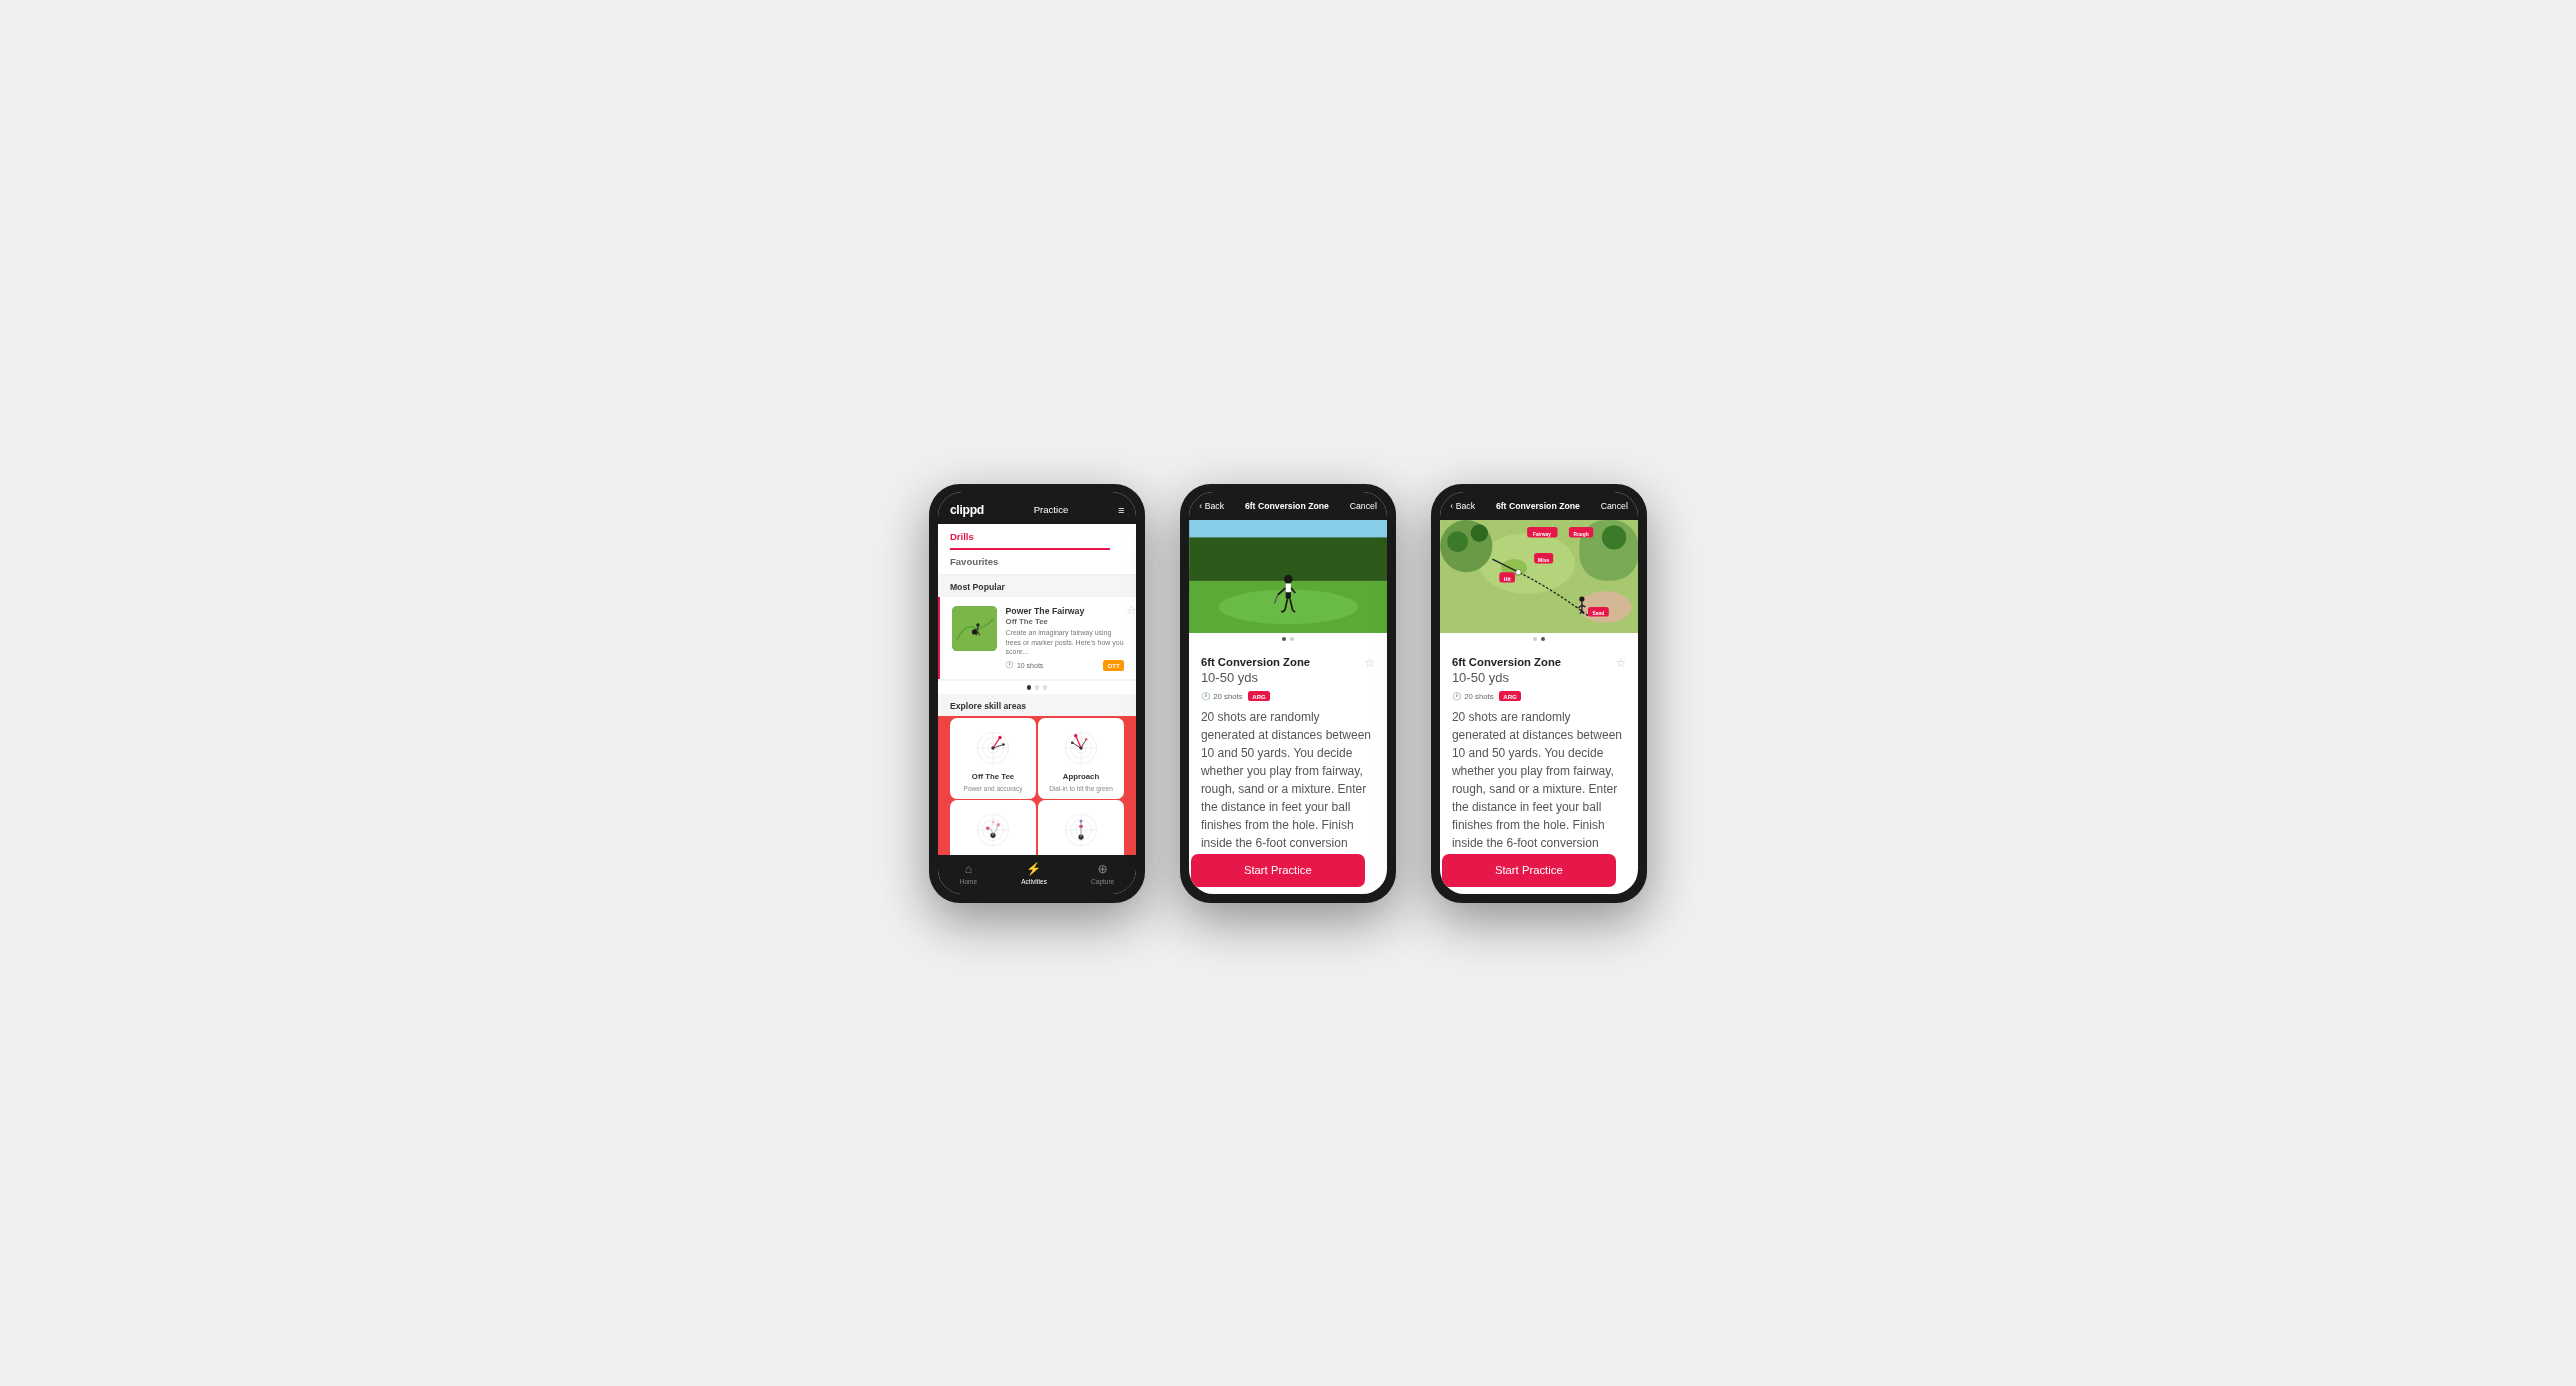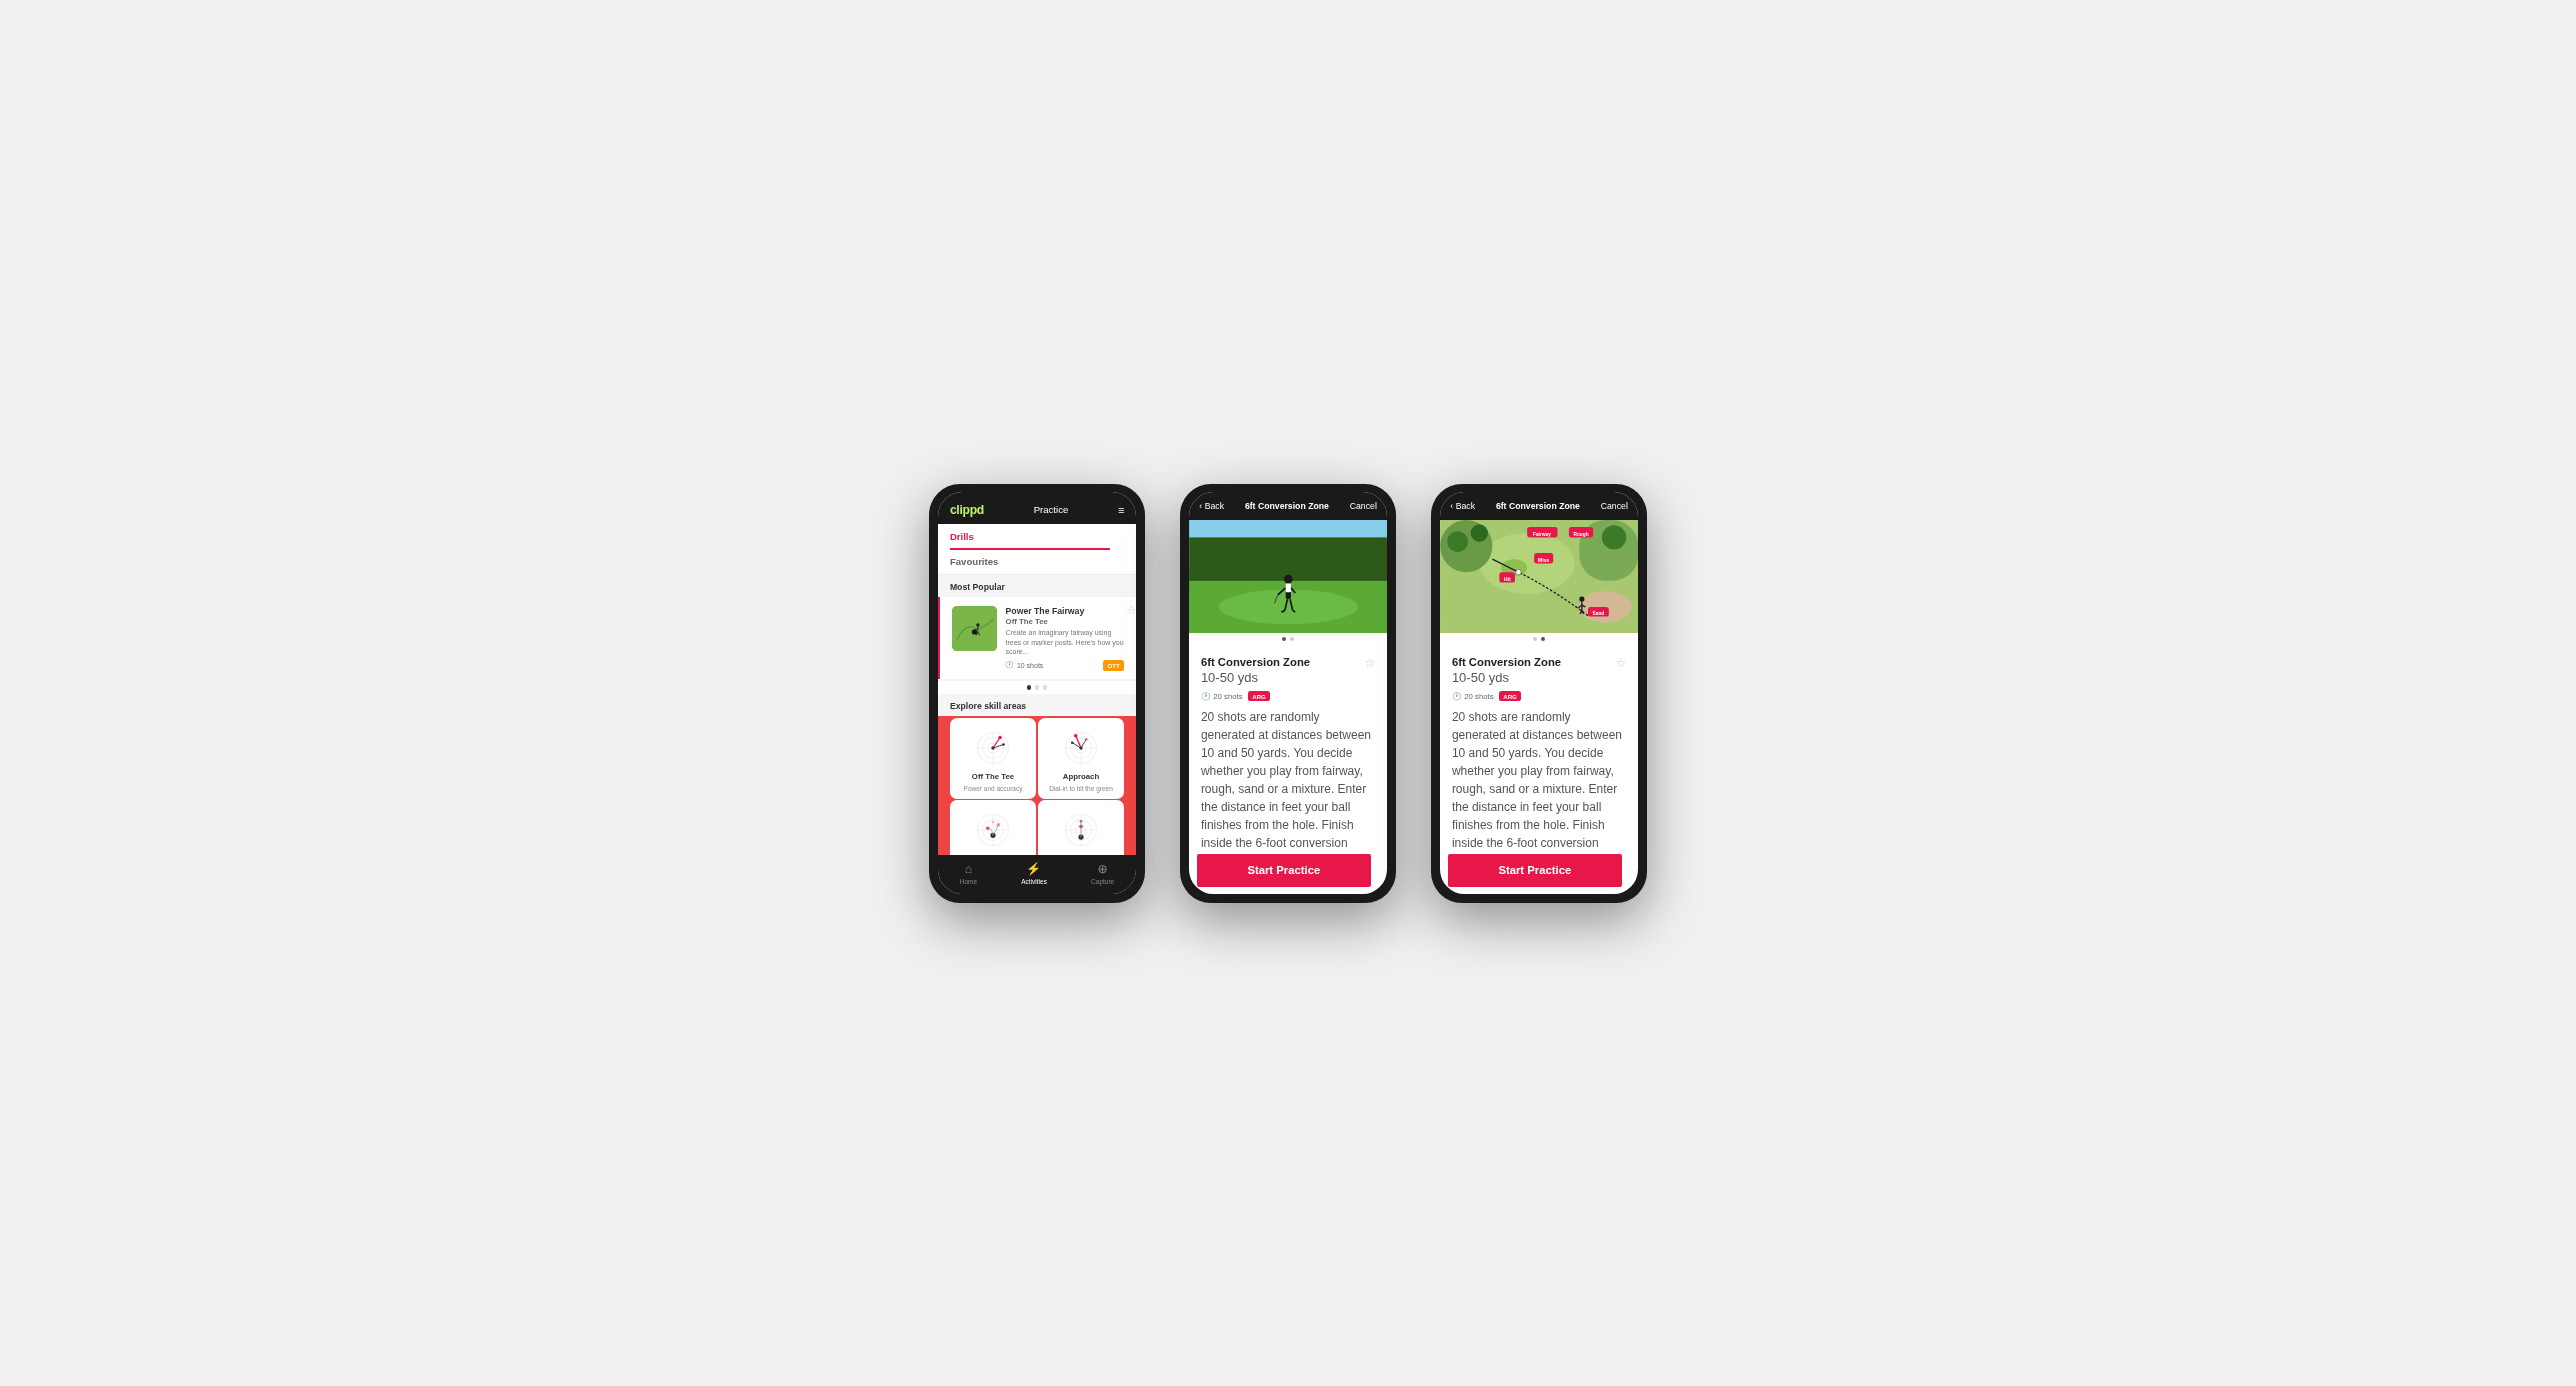--- a/index.html
+++ b/index.html
@@ -40,21 +40,21 @@
     
     .phone1-header {
       background: #1a1a1a;
       padding: 10.5px 12.2px 7px;
       display: flex;
       justify-content: space-between;
       align-items: center;
       flex-shrink: 0;
     }
     .logo-text {
-      color: #bef264;
+      color: #ffffff;
       font-size: 12.2px;
       font-weight: 700;
       letter-spacing: -0.3px;
     }
     .header-title {
       color: #fff;
       font-size: 9.6px;
       font-weight: 500;
     }
     .hamburger {
@@ -317,26 +317,26 @@
     }
     .drill-detail-desc {
       font-size: 12px;
       color: #555;
       line-height: 1.5;
     }
     .start-btn {
       background: #e8174a;
       color: #fff;
       width: calc(100% - 24.4px);
-      margin: 7px 8px;
+      margin: 7px 2px;
       padding: 10.5px;
       border: none;
-      border-radius: 2px;
+      border-radius: 7px;
       font-size: 11.3px;
-      font-weight: 700;
+      font-weight: 400;
       text-align: center;
       cursor: pointer;
       flex-shrink: 0;
     }
     .img-dots {
       display: flex;
       justify-content: center;
       gap: 3.5px;
       padding: 4.4px;
       background: #fff;

